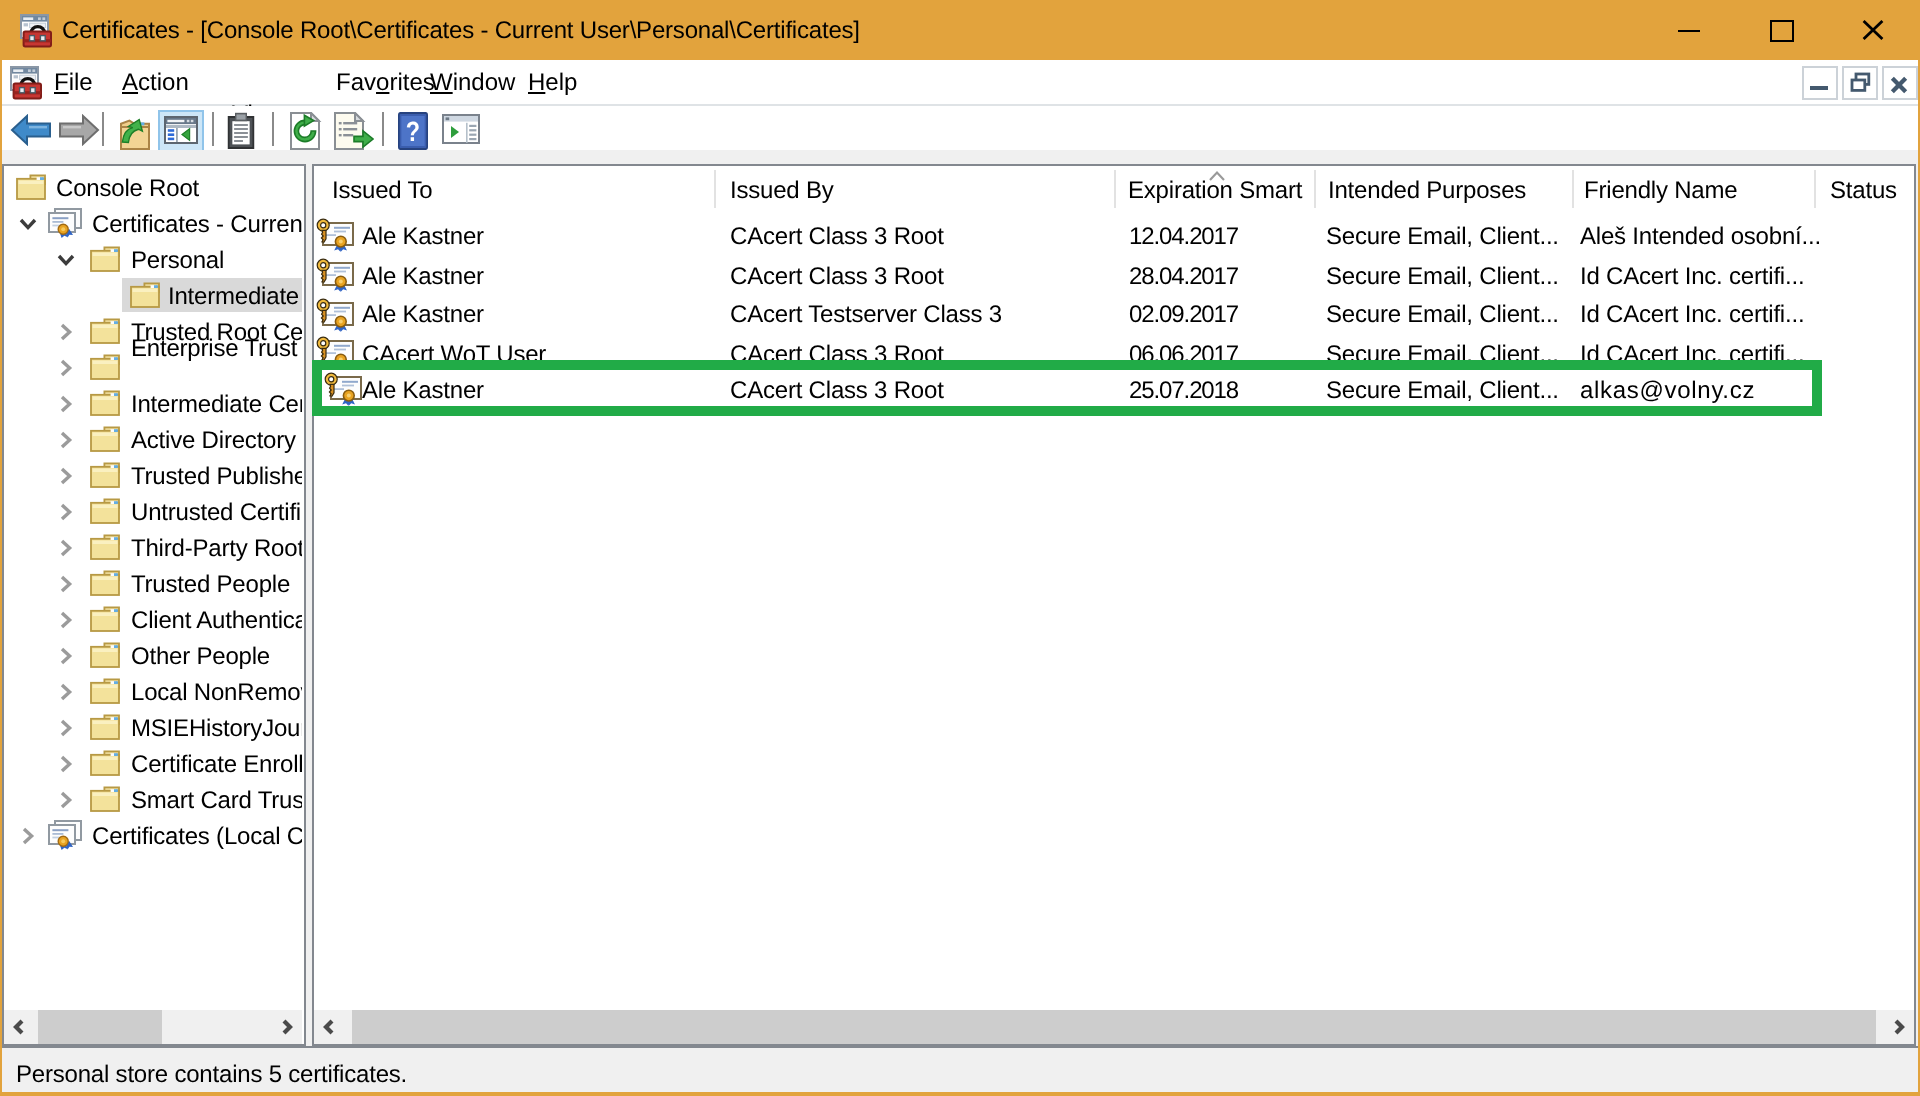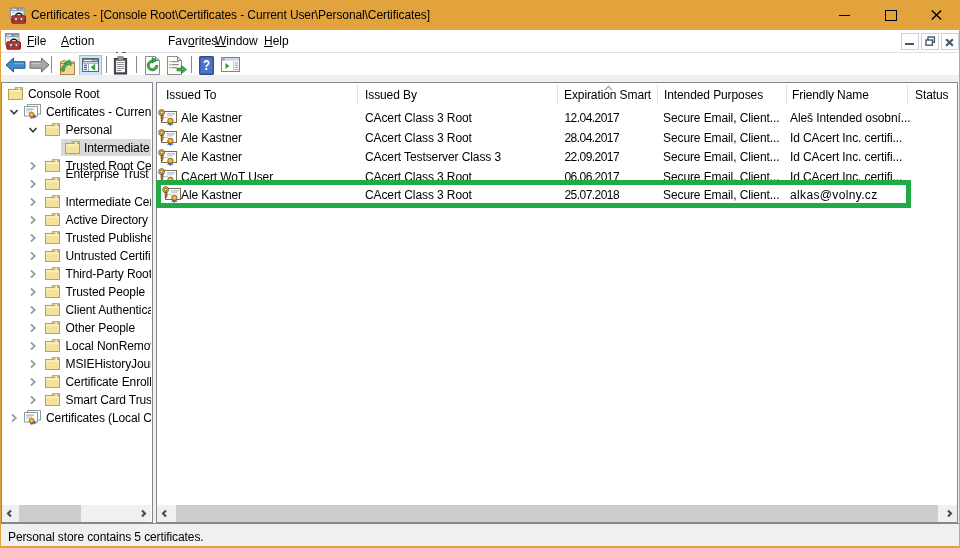--- a/index.html
+++ b/index.html
@@ -468,21 +468,21 @@
 <circle cx="12.4" cy="11.8" r="2.7" fill="#e8a322" stroke="#8a5d10" stroke-width="0.8"></circle>
 <circle cx="12.4" cy="11.8" r="1" fill="#f8d070"></circle>
 <g stroke="#3a2c10" stroke-width="0.6">
 <ellipse cx="3.6" cy="3.6" rx="3" ry="3" fill="#f0b93c"></ellipse>
 <ellipse cx="3.6" cy="3.6" rx="1.3" ry="1.3" fill="#fff"></ellipse>
 <path d="M3 6.2 h2 l0 4.2 -1 1.6 -1-0.1 0.6-1 -0.9-0.9 0.9-1 -0.8-0.9 0.5-0.9z" fill="#d89022"></path>
 </g>
 </svg>
 <div class="abs txt" style="left:181px;top:147.2px;height:19.7px;line-height:20.7px;font-size:12px;letter-spacing:-0.1px">Ale Kastner</div>
 <div class="abs txt" style="left:365px;top:147.2px;height:19.7px;line-height:20.7px;font-size:12px;letter-spacing:-0.1px">CAcert Testserver Class 3</div>
-<div class="abs txt" style="left:564.5px;top:147.2px;height:19.7px;line-height:20.7px;font-size:12px;letter-spacing:-0.55px">22.09.2017</div>
+<div class="abs txt" style="left:564.5px;top:147.2px;height:19.7px;line-height:20.7px;font-size:12px;letter-spacing:-0.55px">02.09.2017</div>
 <div class="abs txt" style="left:663px;top:147.2px;height:19.7px;line-height:20.7px;font-size:12px;letter-spacing:-0.1px">Secure Email, Client...</div>
 <div class="abs txt" style="left:790px;top:147.2px;height:19.7px;line-height:20.7px;font-size:12px;letter-spacing:-0.1px">Id CAcert Inc. certifi...</div>
 <svg class="abs" style="left:158px;top:168.24999999999997px" width="19" height="17" viewBox="0 0 19 17">
 <rect x="3.5" y="2.5" width="15" height="11" fill="#fdfdfd" stroke="#7a6a4a"></rect>
 <rect x="9" y="4.4" width="8" height="1" fill="#90a8cc"></rect>
 <rect x="9" y="6.3" width="6" height="0.9" fill="#b0c0d8"></rect>
 <rect x="5" y="8.1" width="5" height="0.9" fill="#b0c0d8"></rect>
 <path d="M10.6 13.3 l-1.5 2.9 1.9-0.6 1.2 1.3 0.9-3.2z" fill="#2f64c5"></path>
 <path d="M14 13.3 l1.5 2.9 -1.9-0.6 -1.2 1.3 -0.9-3.2z" fill="#2f64c5"></path>
 <circle cx="12.4" cy="11.8" r="2.7" fill="#e8a322" stroke="#8a5d10" stroke-width="0.8"></circle>

